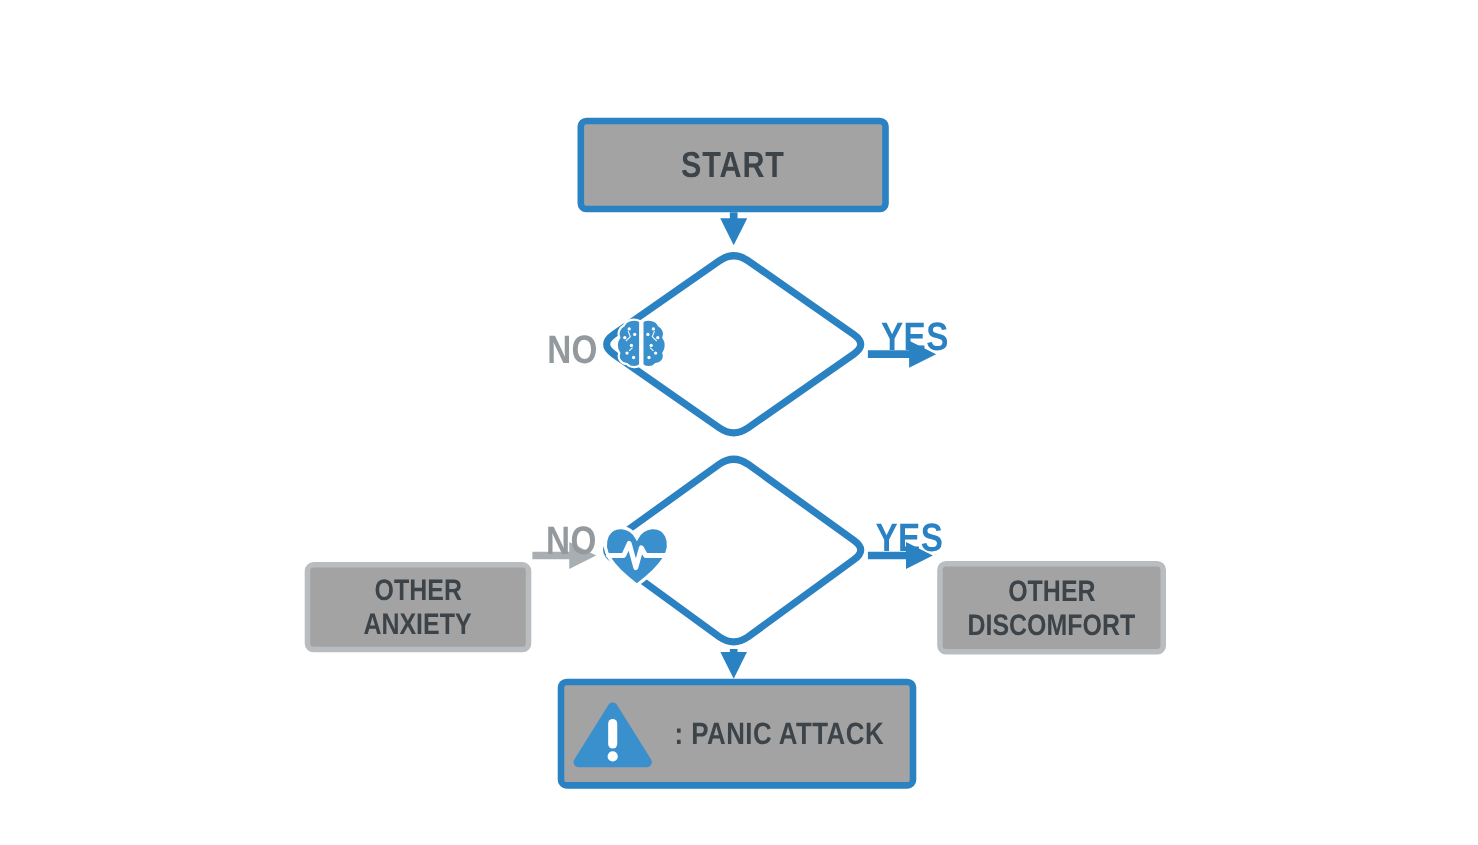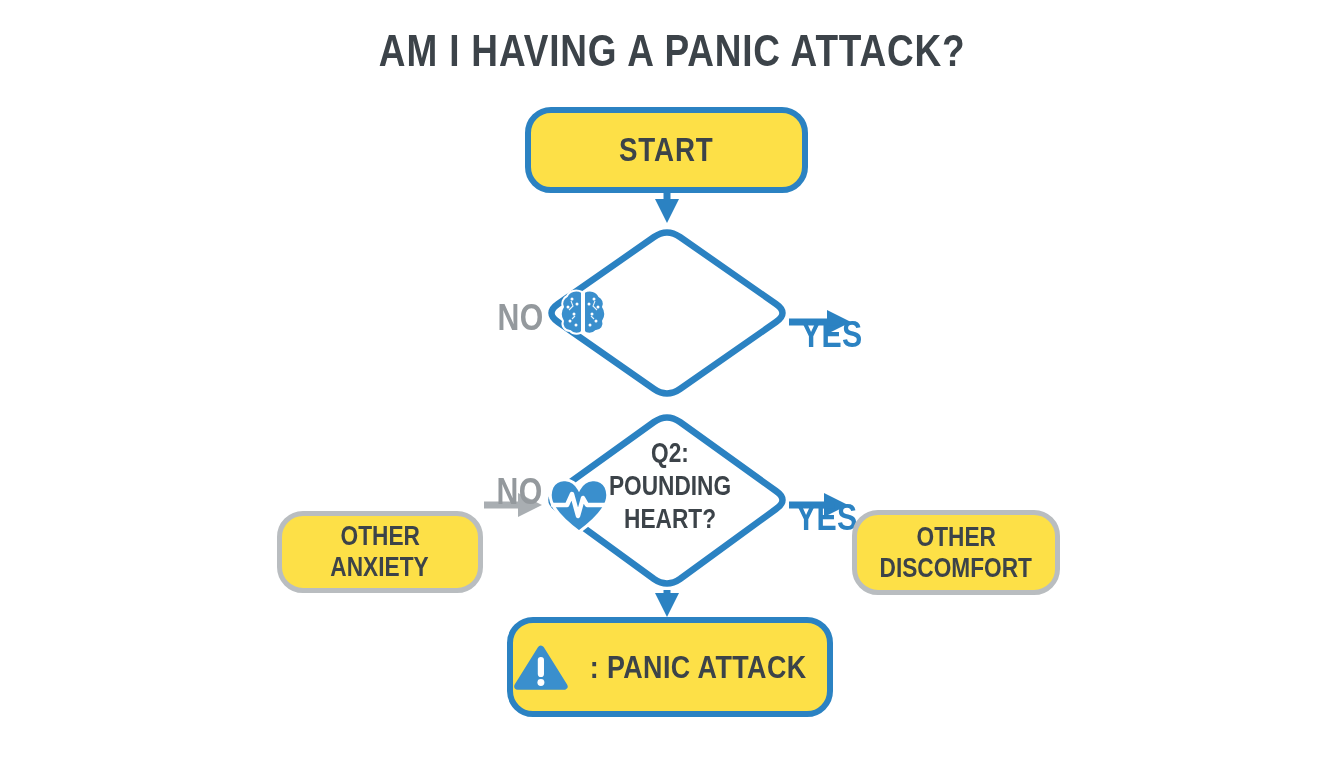--- a/index.html
+++ b/index.html
@@ -15,43 +15,43 @@
     position:relative;width:1344px;height:768px;background:#ffffff;
     font-family:"Liberation Sans",sans-serif;overflow:hidden;
   }
   .layer{position:absolute;left:0;top:0;}
   .cond{display:inline-block;transform:scaleX(0.84);transform-origin:center;white-space:nowrap;}
   .title{
     position:absolute;top:26px;left:0;width:100%;text-align:center;
     font-size:44px;font-weight:bold;color:var(--c-dark);letter-spacing:1px;
   }
   .box{
-    position:absolute;background:#fde047;border-radius:26px;
+    position:absolute;background:#a3a3a3;border-radius:8px;
     display:flex;flex-direction:column;align-items:center;justify-content:center;
     font-weight:bold;color:var(--c-dark);text-align:center;
   }
   .box-blue{border:6px solid var(--c-blue);}
   .box-gray{border:5px solid var(--c-gray-border);margin-top:36px;}
   .start-box{left:525px;top:107px;width:283px;height:86px;font-size:33px;letter-spacing:1px;}
   .anxiety-box{left:277px;top:475px;width:206px;height:82px;font-size:27px;line-height:31px;}
   .discomfort-box{left:852px;top:474px;width:208px;height:85px;font-size:27px;line-height:31px;}
   .panic-box{
     left:507px;top:617px;width:326px;height:100px;
-    flex-direction:row;gap:0;font-size:32px;letter-spacing:0.5px;
+    flex-direction:row;gap:0;font-size:28px;letter-spacing:0.5px;
   }
   .dtext{
     position:absolute;width:200px;text-align:center;font-weight:bold;
     color:var(--c-dark);font-size:27px;line-height:33px;
   }
   .q1-text{left:570px;top:250px;}
   .q2-text{left:570px;top:437px;}
   .dtext span{display:block;transform:scaleX(0.84);transform-origin:center;white-space:nowrap;}
   .lbl{position:absolute;font-weight:bold;font-size:36px;letter-spacing:0.5px;}
   .lbl-gray{color:var(--c-gray-text);}
-  .lbl-blue{color:var(--c-blue);margin-top:29px;}
+  .lbl-blue{color:var(--c-blue);}
   .q1-no{left:493px;top:297px;}
   .q1-yes{left:795px;top:285px;}
   .q2-no{left:492px;top:471px;}
   .q2-yes{left:790px;top:468px;}
   .diamond{stroke:var(--c-blue);stroke-width:6.5;fill:#fff;}
   .arrow-blue{stroke:var(--c-blue);stroke-width:7;fill:none;}
   .arrow-gray{stroke:#a9aeb2;stroke-width:7;fill:none;}
   .mk-blue{fill:var(--c-blue);}
   .mk-gray{fill:#a9aeb2;}
 </style>
@@ -105,40 +105,32 @@
           <path d="M31,28 L34,31"></path>
       </g>
     </g>
 
     <g transform="translate(543,469)">
       <path d="M36,63 C12,45 3,31 9,18 C15,7 30,9 36,20 C42,9 57,7 63,18 C69,31 60,45 36,63 Z" fill="var(--c-icon-blue)" stroke="#fff" stroke-width="3"></path>
       <polyline points="10,36 24,36 29,25 35,47 40,29 44,36 62,36" fill="none" stroke="#ffffff" stroke-width="4.5" stroke-linecap="round" stroke-linejoin="round"></polyline>
     </g>
   </svg>
 
-  <div class="title">
-    <span class="cond">AM I HAVING A PANIC ATTACK?</span>
-  </div>
 
   <div class="box box-blue start-box">
     <span class="cond">START</span>
   </div>
 
   <div class="lbl lbl-gray q1-no">
     <span class="cond">NO</span>
   </div>
   <div class="lbl lbl-blue q1-yes">
     <span class="cond">YES</span>
   </div>
 
-  <div class="dtext q2-text">
-    <span>Q2:</span>
-    <span>POUNDING</span>
-    <span>HEART?</span>
-  </div>
   <div class="lbl lbl-gray q2-no">
     <span class="cond">NO</span>
   </div>
   <div class="lbl lbl-blue q2-yes">
     <span class="cond">YES</span>
   </div>
 
   <div class="box box-gray anxiety-box">
     <span class="cond">OTHER</span>
     <span class="cond">ANXIETY</span>

